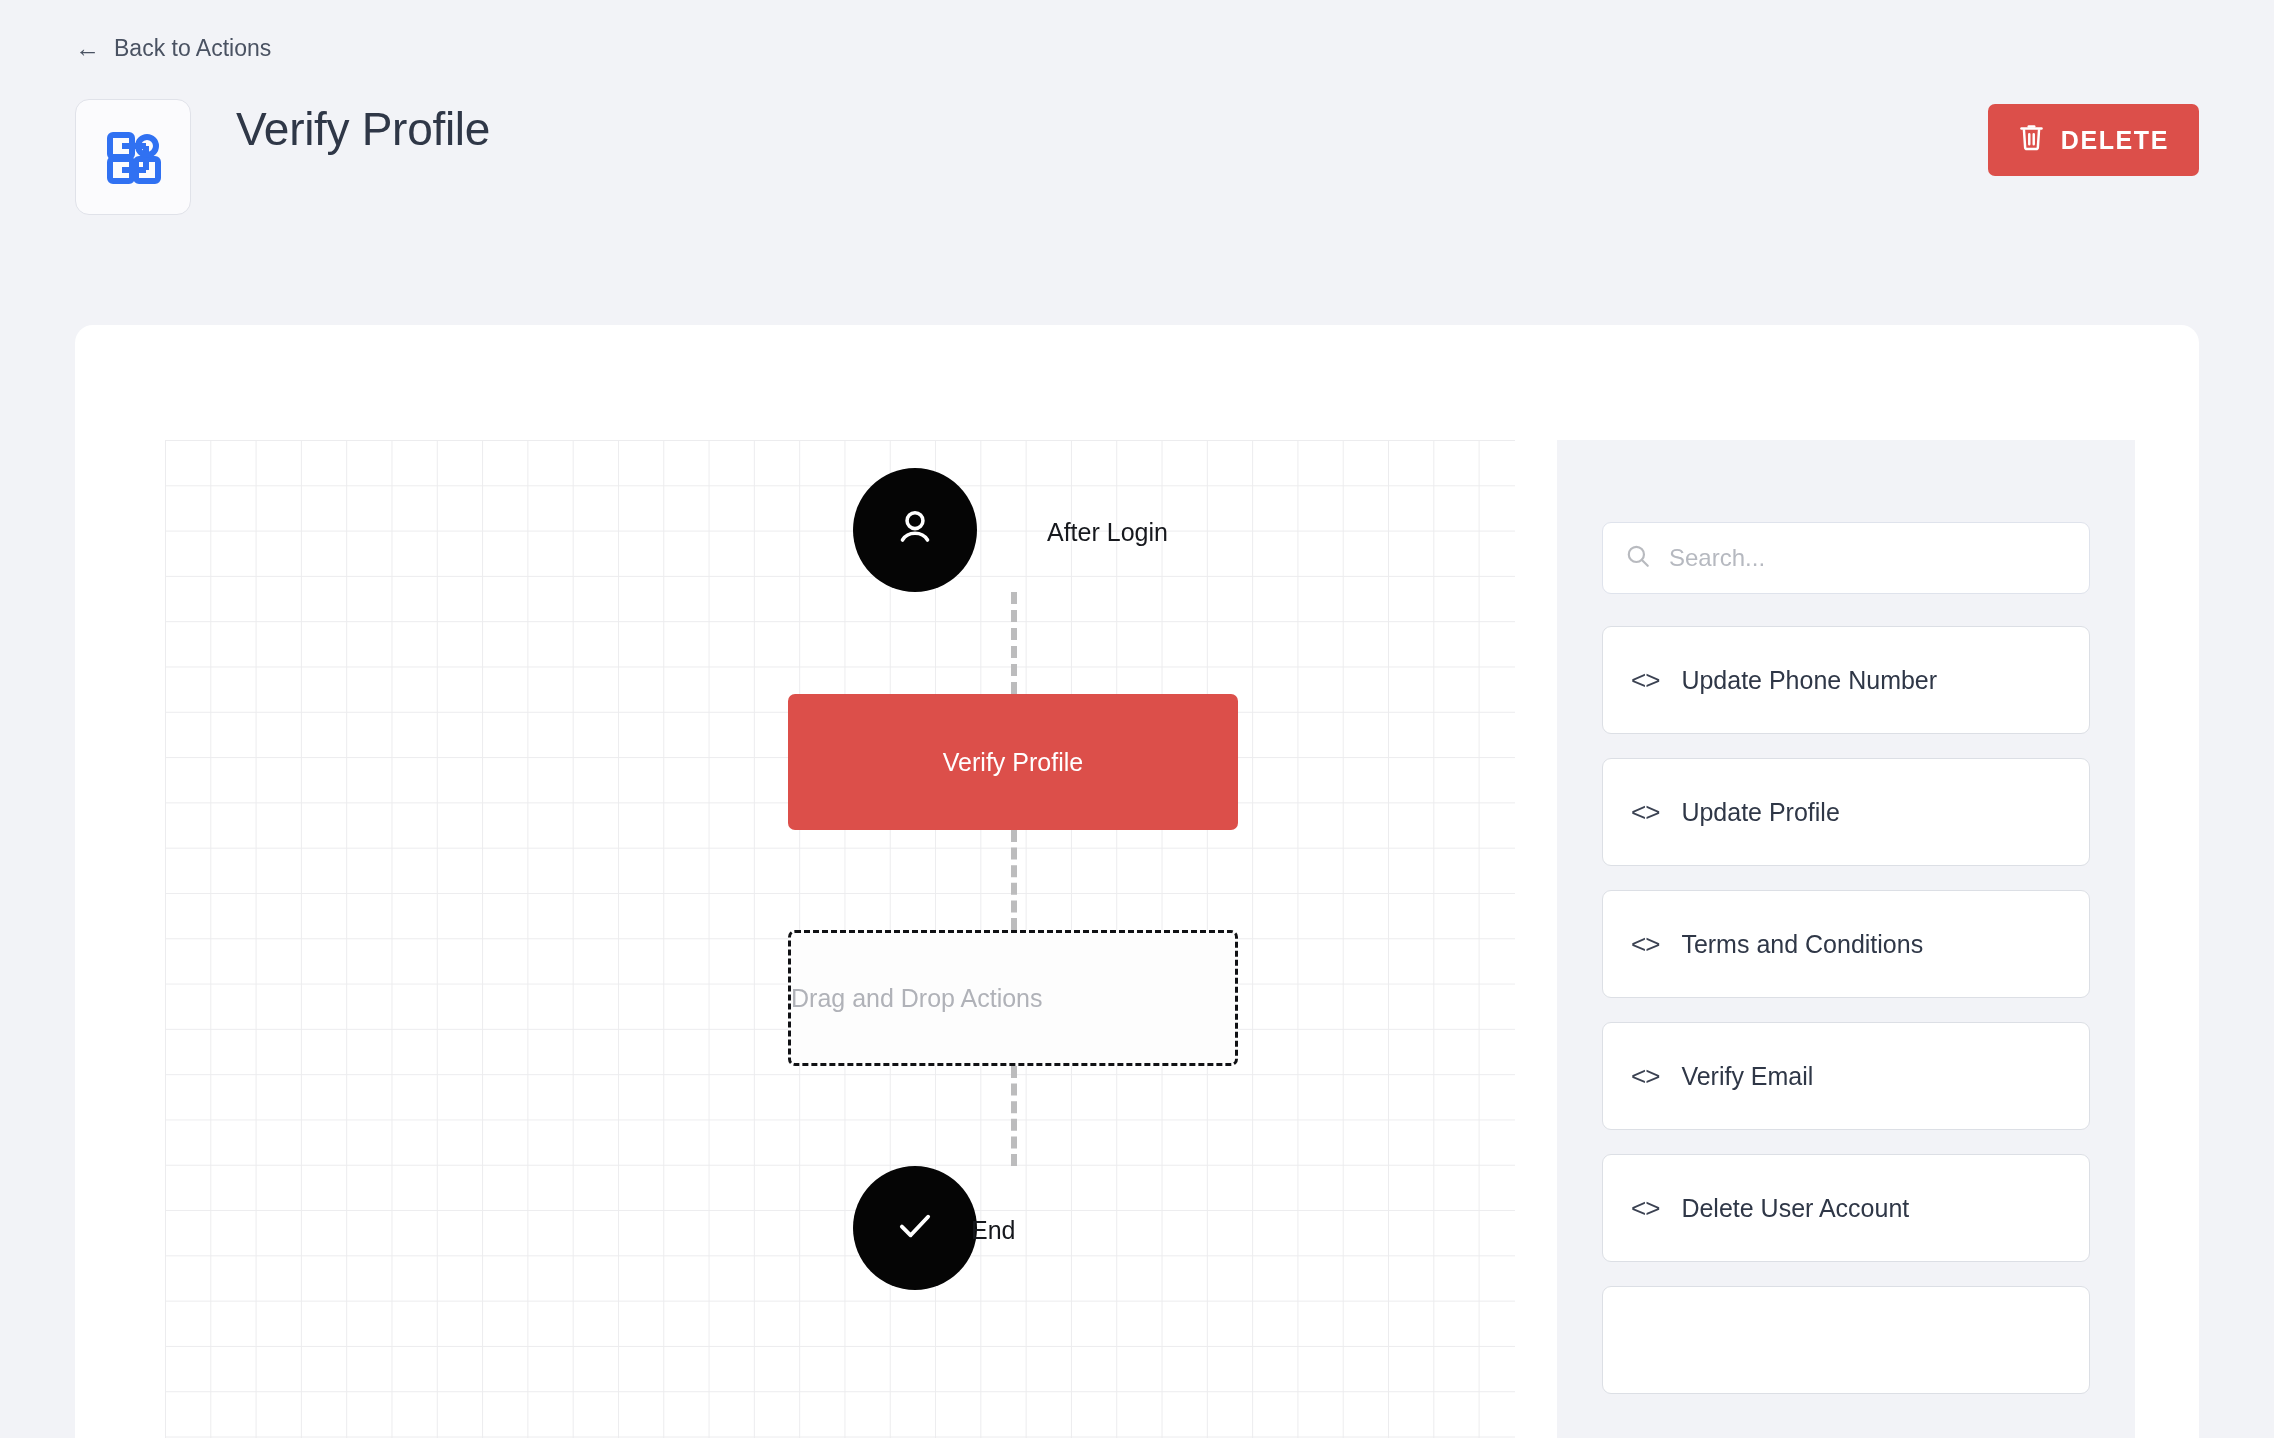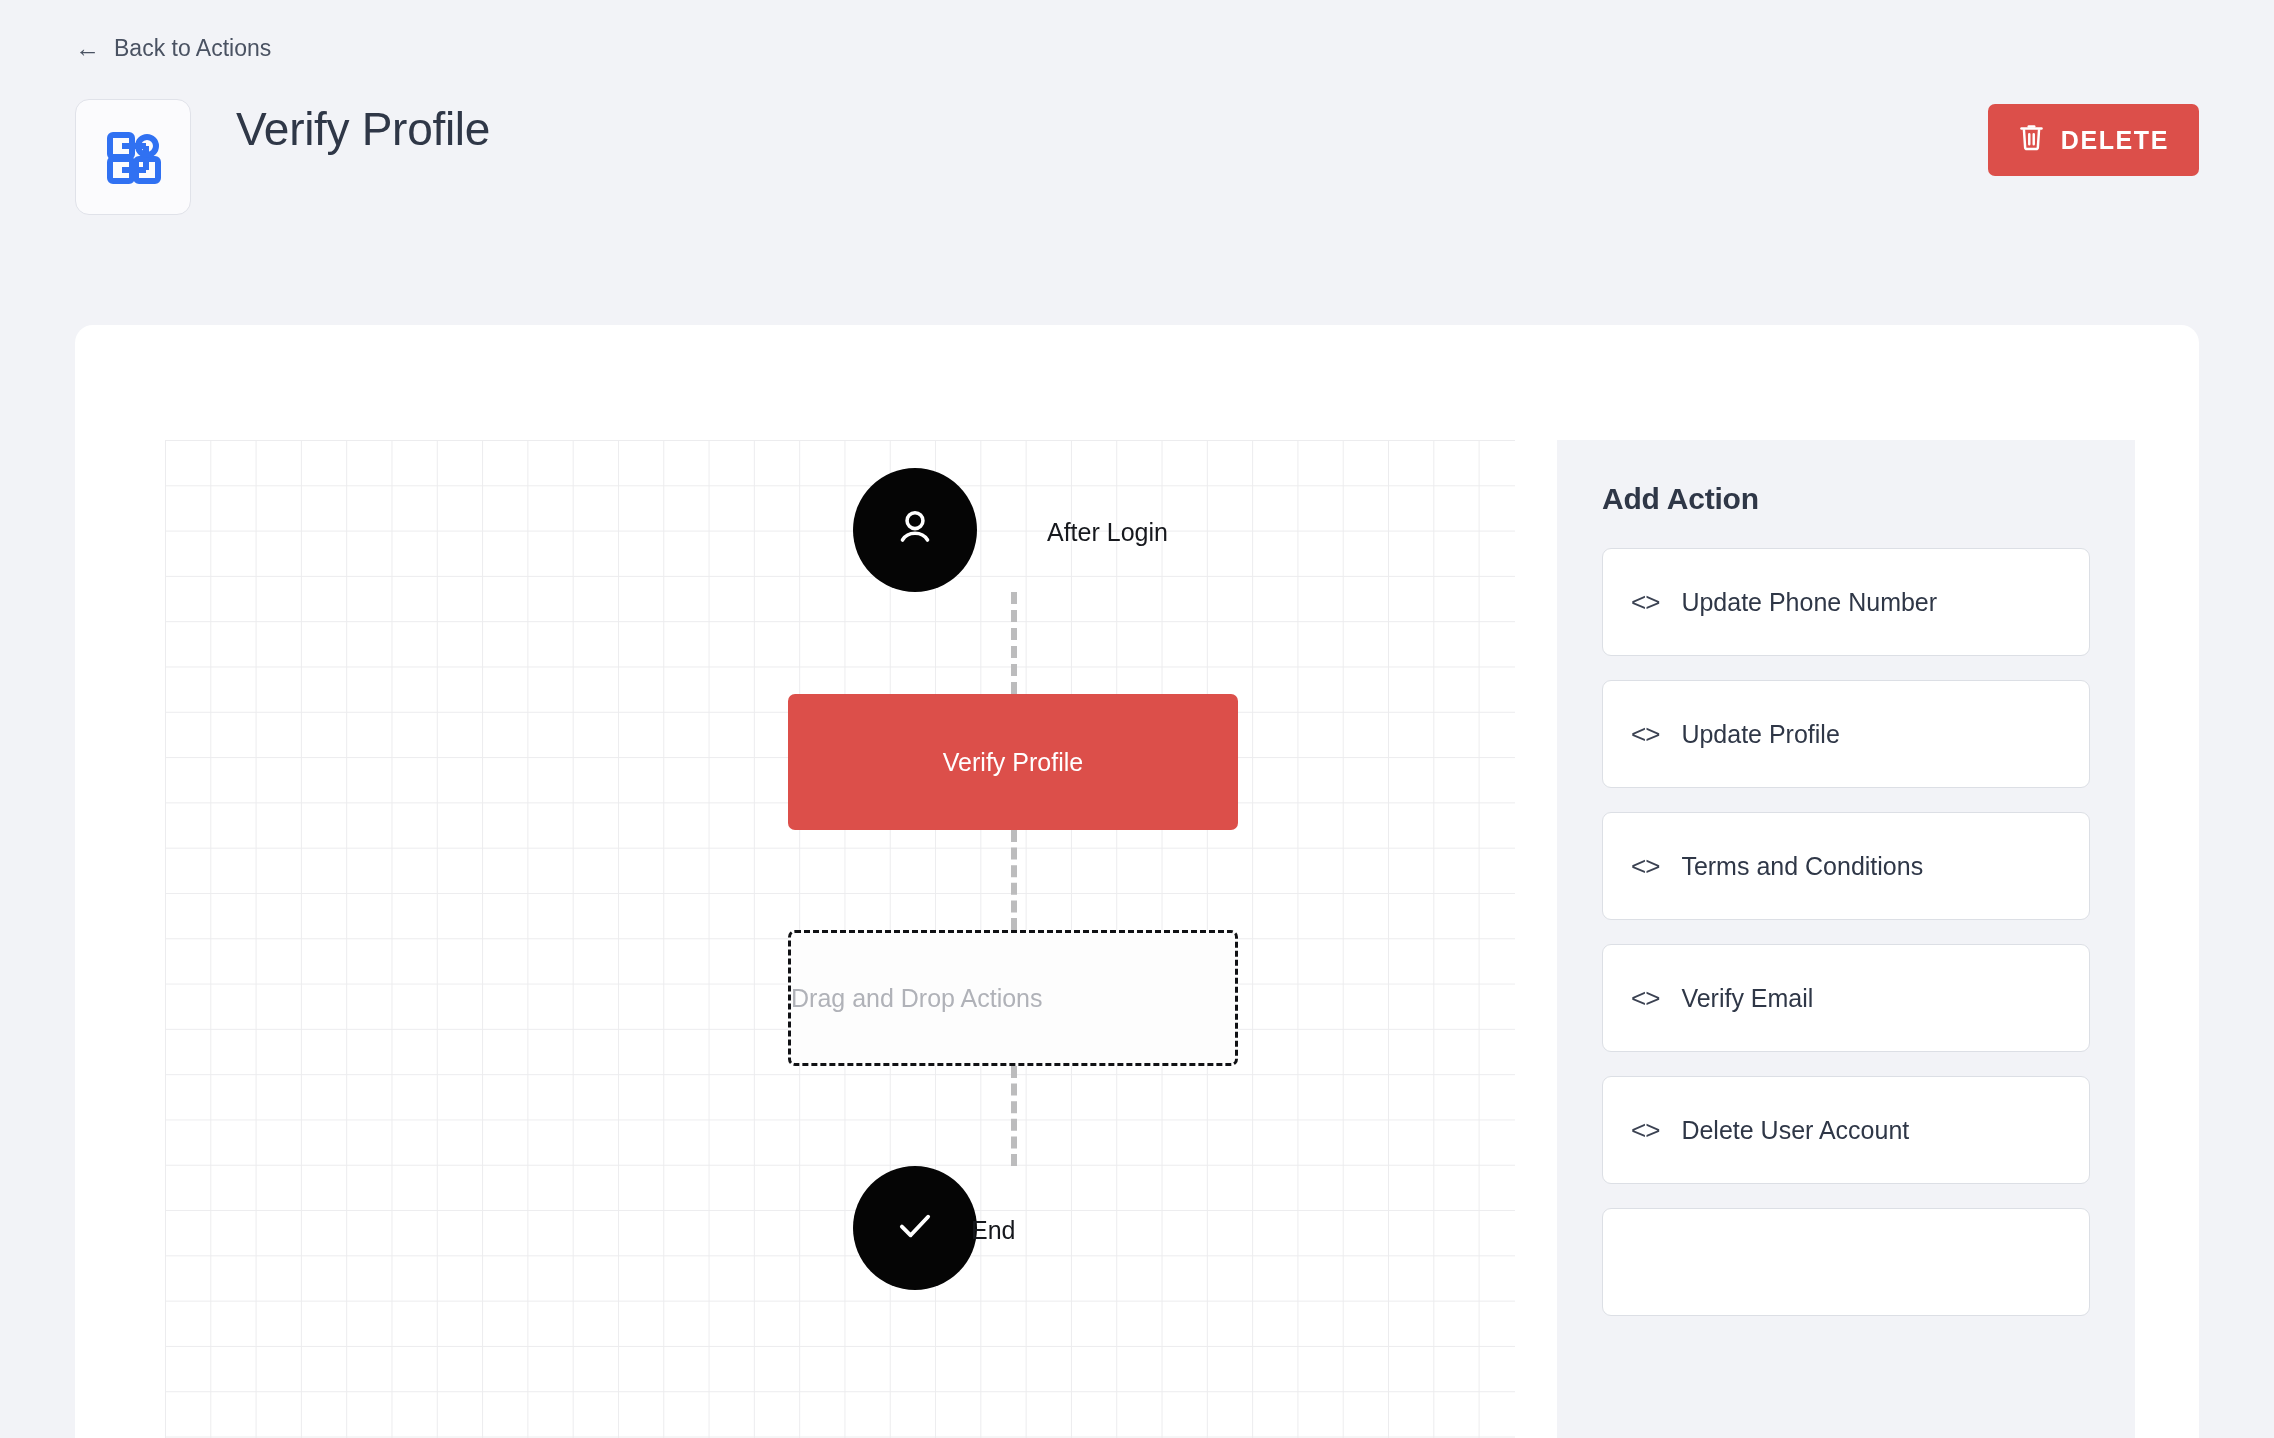--- a/index.html
+++ b/index.html
@@ -350,22 +350,30 @@
             </svg>
           </span>
         </div>
         <div class="node-label" style="left:806px; top:776px;">End</div>
 
       </div>
     </div>
 
     <div class="side-panel">
 
-      <div class="panel-title">Add Action</div>
-
+
+      <div class="search-wrap">
+        <span>
+          <svg width="26" height="26" viewBox="0 0 24 24" aria-hidden="true">
+            <circle cx="10.5" cy="10.5" r="7" fill="none" stroke="#b8babf" stroke-width="2"></circle>
+            <path d="M15.6 15.6L21 21" stroke="#b8babf" stroke-width="2" stroke-linecap="round"></path>
+          </svg>
+        </span>
+        <input type="text" placeholder="Search..." style="">
+      </div>
 
       <div class="action-list">
 
         <div class="action-item">
           <span class="code-icon">&lt;&gt;</span>
           <span class="action-item-label">Update Phone Number</span>
         </div>
 
         <div class="action-item">
           <span class="code-icon">&lt;&gt;</span>

